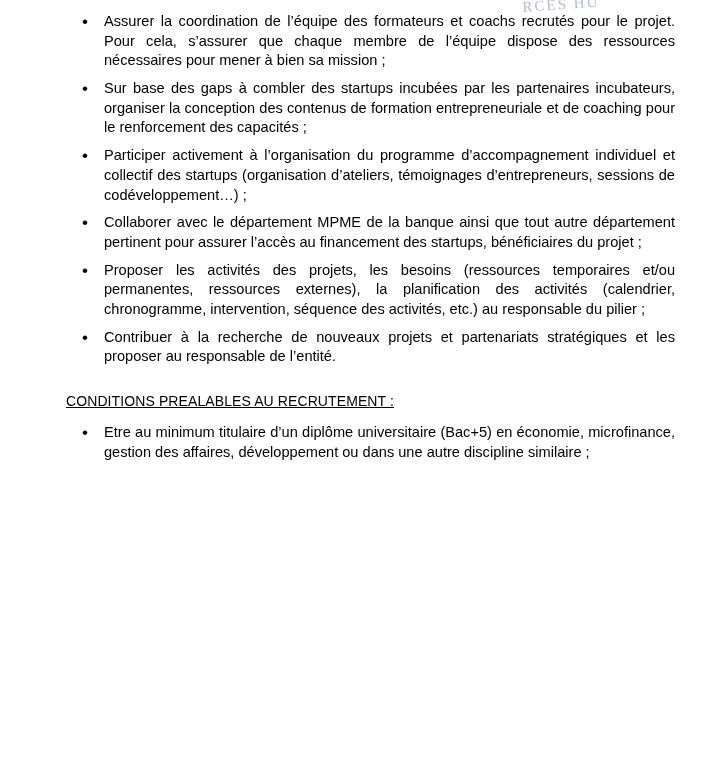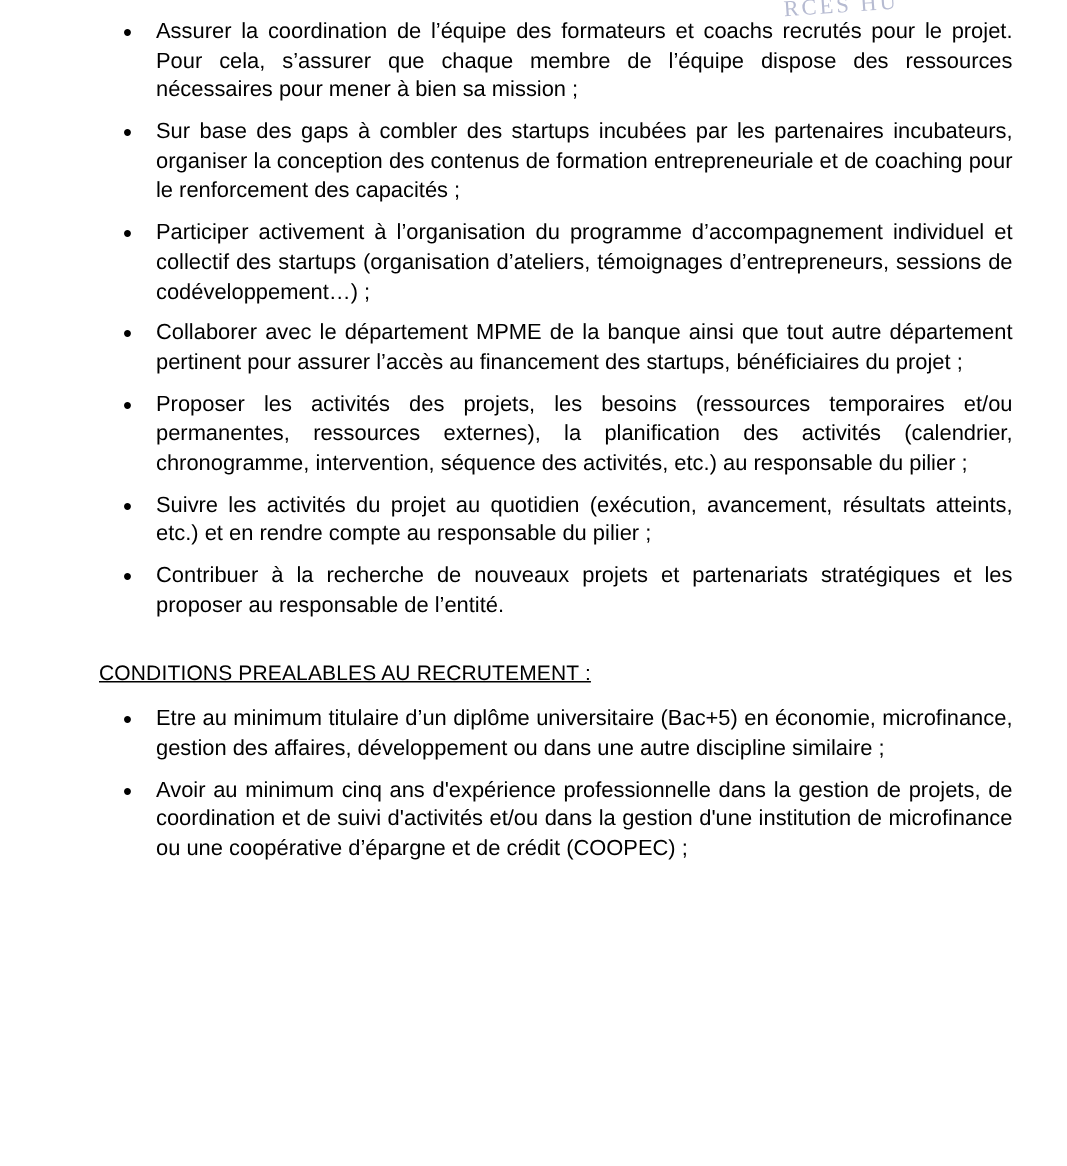--- a/index.html
+++ b/index.html
@@ -77,24 +77,22 @@
 <div class="page">
 
   <div class="stamp">RCES HU</div>
 
   <ul class="bullets">
     <li>Assurer la coordination de l’équipe des formateurs et coachs recrutés pour le projet.  Pour cela, s’assurer que chaque membre de l’équipe dispose des ressources nécessaires pour mener à bien sa mission ;</li>
     <li>Sur base des gaps à combler des startups incubées par les partenaires incubateurs, organiser la conception des contenus de formation entrepreneuriale et de coaching  pour le renforcement des capacités ;</li>
     <li>Participer activement à l’organisation du programme d’accompagnement individuel et collectif des startups (organisation d’ateliers, témoignages d’entrepreneurs, sessions de codéveloppement…) ;</li>
     <li>Collaborer avec le département MPME de la banque ainsi que tout autre département pertinent pour assurer l’accès au financement des startups, bénéficiaires du projet ;</li>
     <li>Proposer les activités des projets, les besoins (ressources temporaires et/ou permanentes, ressources externes), la planification des activités (calendrier, chronogramme, intervention, séquence des activités, etc.) au responsable du pilier ;</li>
-    <li>Suivre les activités du projet au quotidien (exécution, avancement, résultats atteints, etc.) et en rendre compte au responsable du pilier ;</li>
     <li>Contribuer à la recherche de nouveaux projets et partenariats stratégiques et les proposer au responsable de l’entité.</li>
   </ul>
 
   <div class="section-title">CONDITIONS PREALABLES AU RECRUTEMENT :</div>
 
   <ul class="bullets">
     <li>Etre au minimum titulaire d’un diplôme universitaire (Bac+5) en économie, microfinance, gestion des affaires, développement ou dans une autre discipline similaire ;</li>
-    <li>Avoir au minimum cinq ans d'expérience professionnelle dans la gestion de projets, de coordination et de suivi d'activités et/ou dans la gestion d'une institution de microfinance ou une coopérative d’épargne et de crédit (COOPEC) ;</li>
   </ul>
 
 </div>
 
 </body></html>

